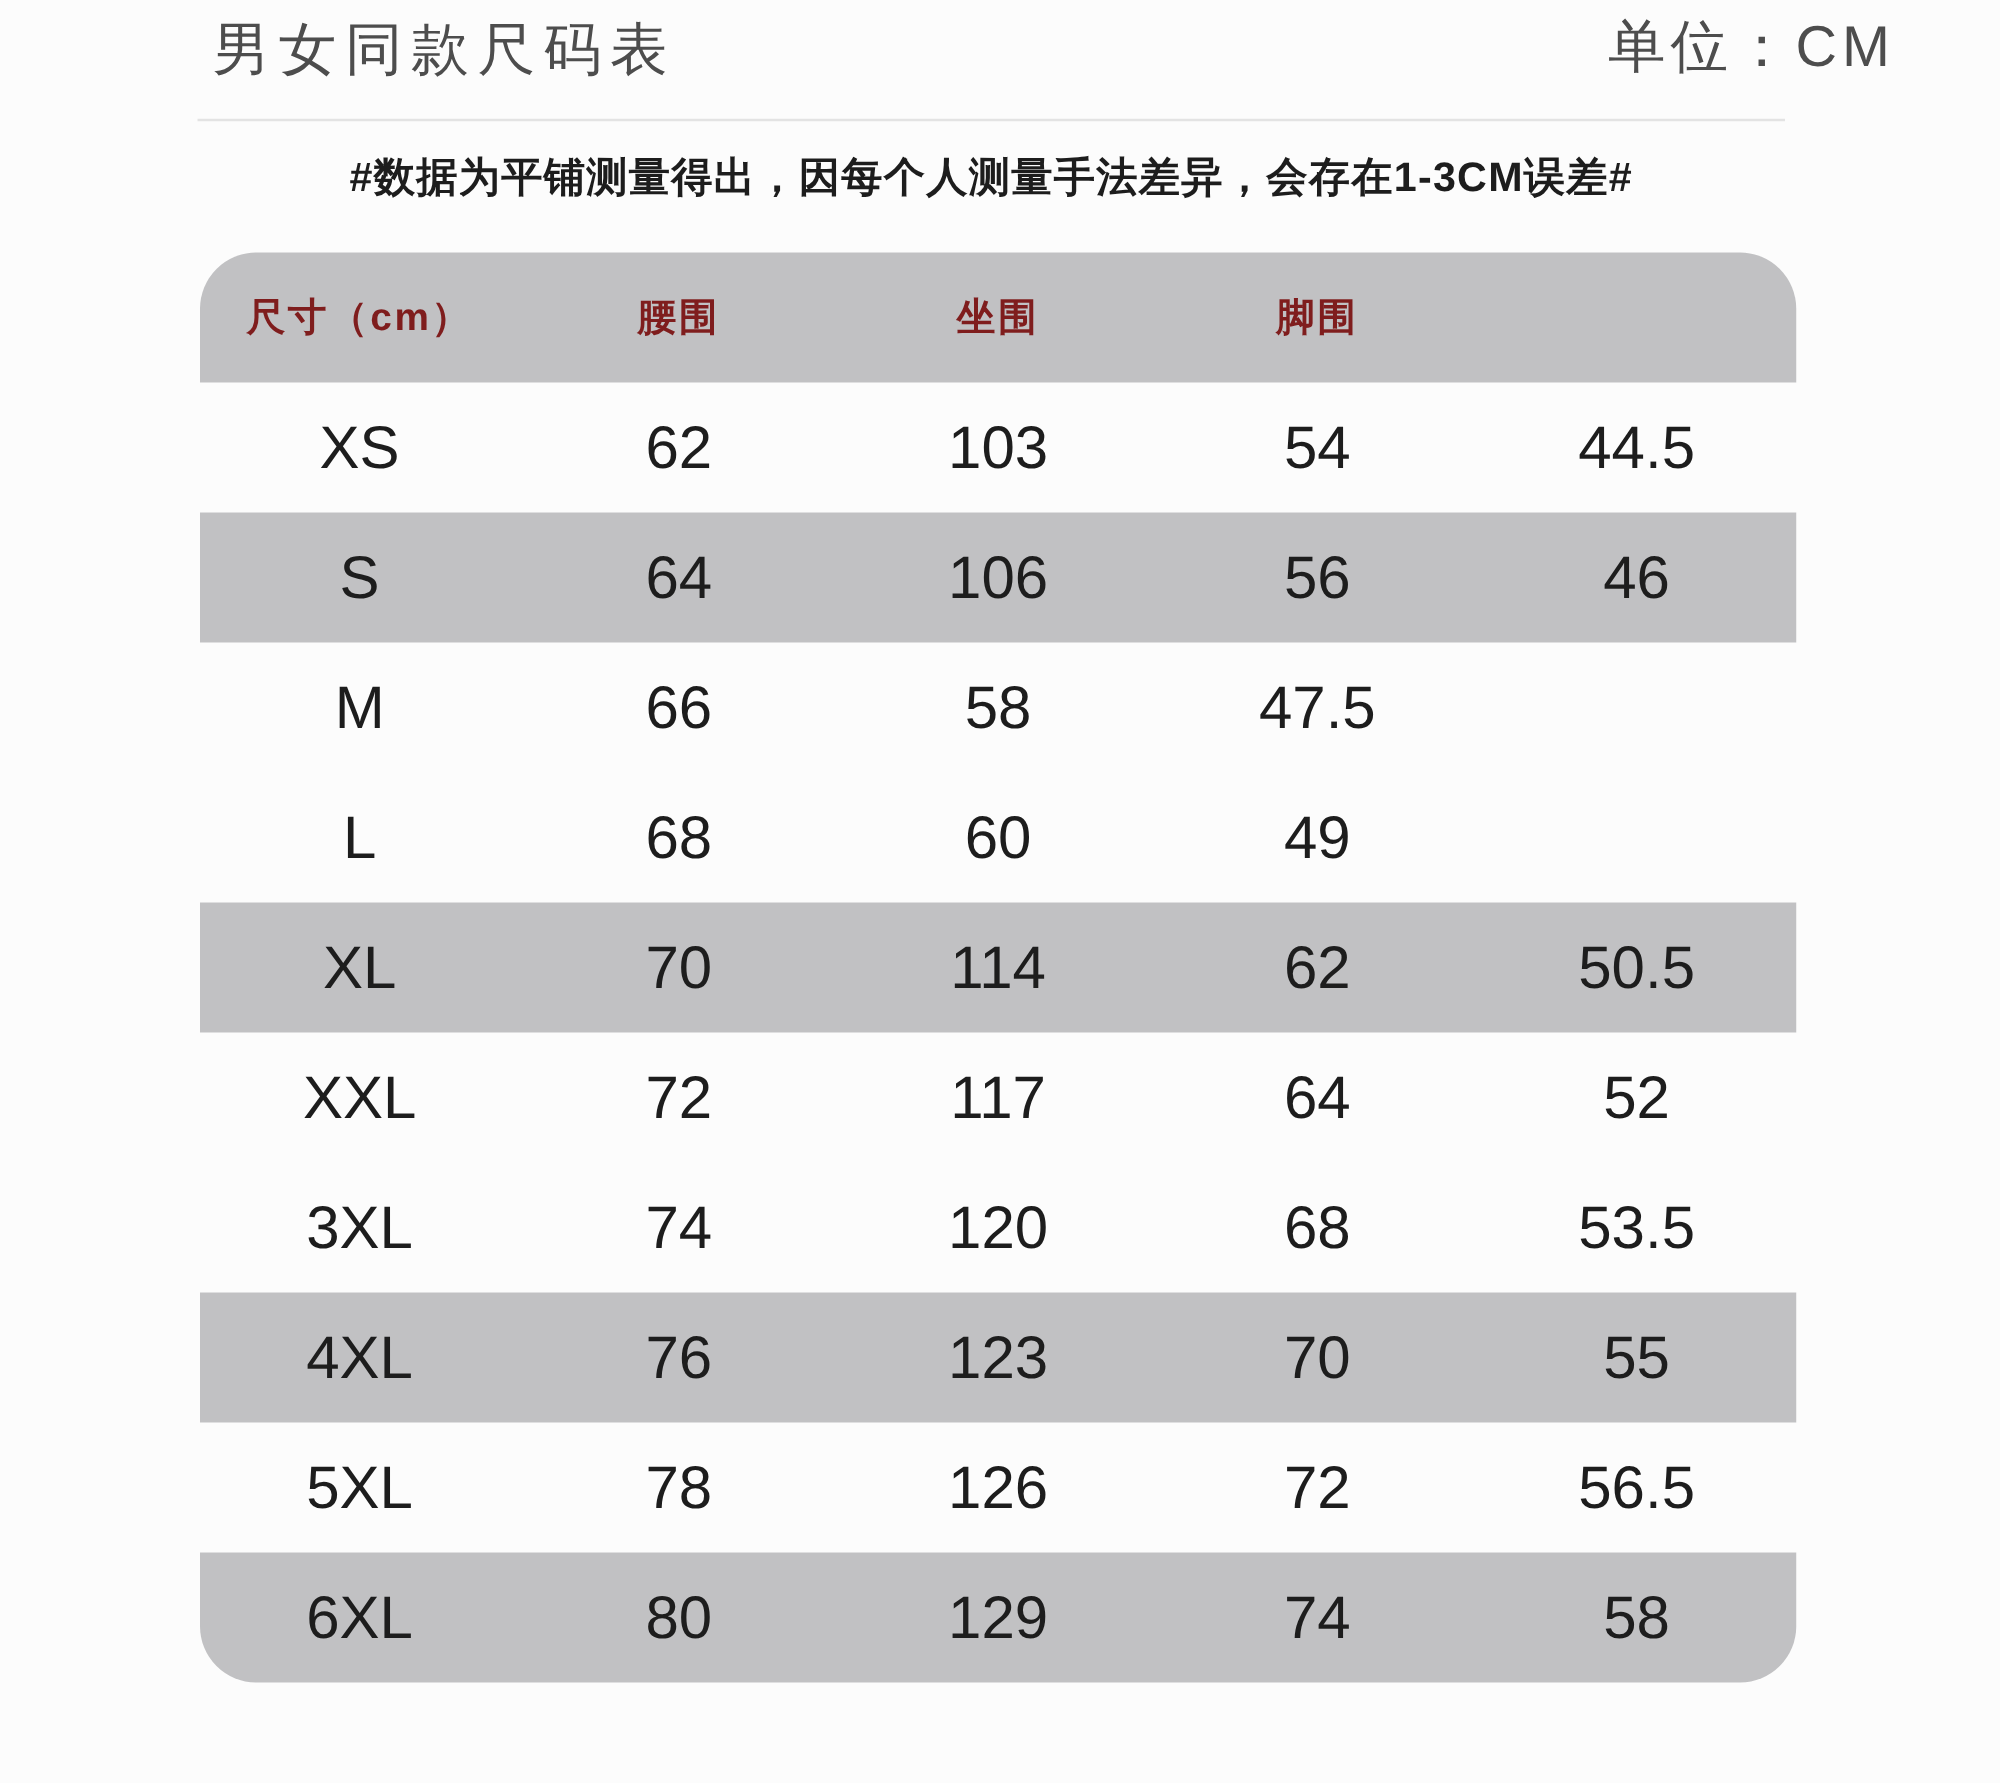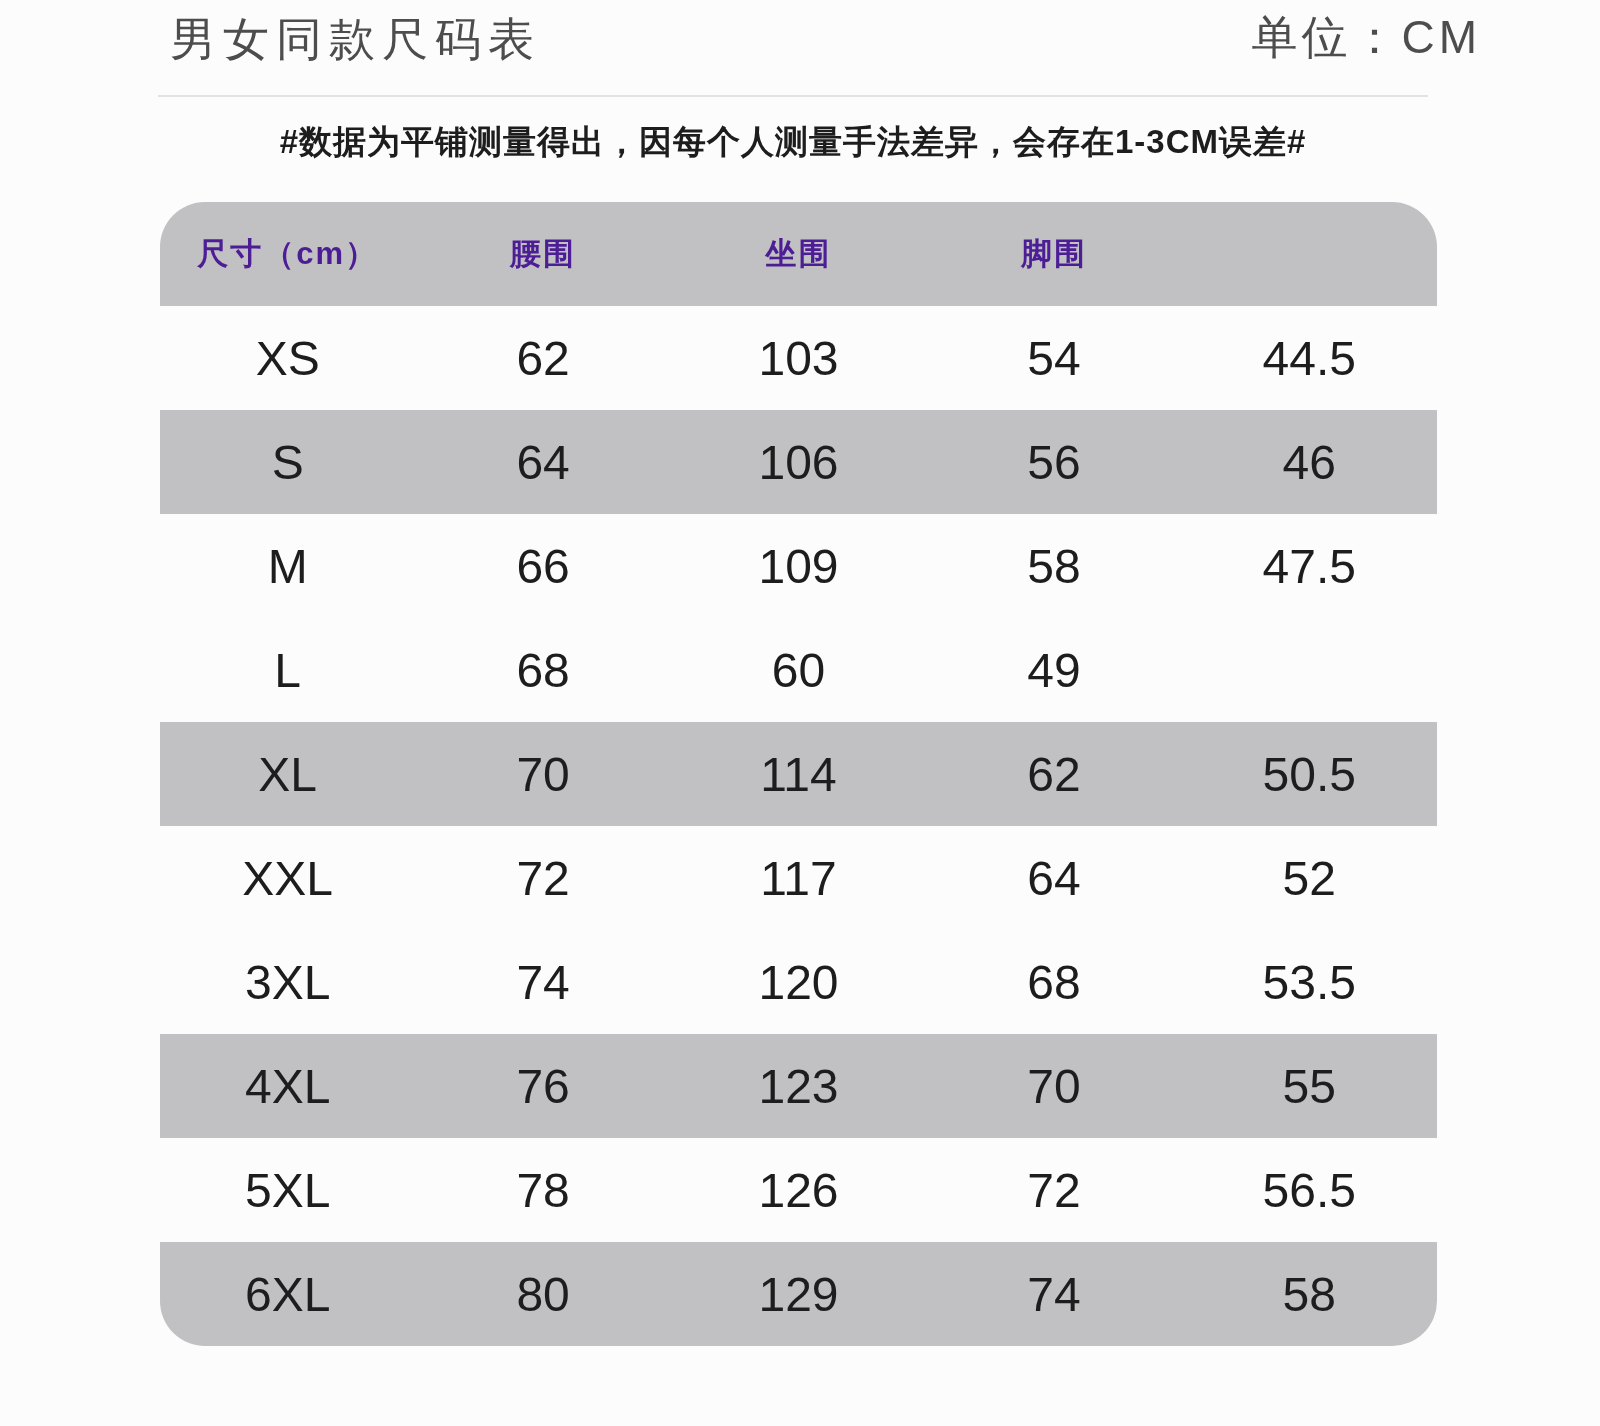--- a/index.html
+++ b/index.html
@@ -11,21 +11,21 @@
     font-family: "Liberation Sans", "DejaVu Sans", sans-serif;
     overflow: hidden;
   }
   .page { width: 1600px; height: 1426px; position: relative; }
 
   
   .topbar {
     display: flex;
     justify-content: space-between;
     align-items: flex-start;
-    padding: 12px 119px 0 170px;
+    padding: 12px 84px 0 170px;
   }
   .page-title {
     font-size: 46px;
     line-height: 54px;
     color: var(--title-text, #4d4d4d);
     letter-spacing: 7px;
     font-weight: 400;
   }
   .unit-label {
     font-size: 46px;
@@ -65,21 +65,21 @@
   .trow.shaded { background: var(--shade, #c1c1c3); }
   .trow.thead {
     background: var(--shade, #c1c1c3);
     border-radius: 45px 45px 0 0;
   }
   .trow:last-child { border-radius: 0 0 45px 45px; }
   .cell { text-align: center; }
   .head-cell {
     font-size: 31px;
     font-weight: bold;
-    color: #4c1d95;
+    color: #7f1d1d;
     letter-spacing: 2px;
   }
   .data-cell {
     font-size: 48px;
     font-weight: 400;
     color: var(--data-text, #1d1d1d);
   }
 </style>
 </head>
 <body>
@@ -113,21 +113,20 @@
       <div class="trow shaded">
         <div class="cell data-cell">S</div>
         <div class="cell data-cell">64</div>
         <div class="cell data-cell">106</div>
         <div class="cell data-cell">56</div>
         <div class="cell data-cell">46</div>
       </div>
       <div class="trow">
         <div class="cell data-cell">M</div>
         <div class="cell data-cell">66</div>
-        <div class="cell data-cell">109</div>
         <div class="cell data-cell">58</div>
         <div class="cell data-cell">47.5</div>
       </div>
       <div class="trow">
         <div class="cell data-cell">L</div>
         <div class="cell data-cell">68</div>
         <div class="cell data-cell">60</div>
         <div class="cell data-cell">49</div>
       </div>
       <div class="trow shaded">

